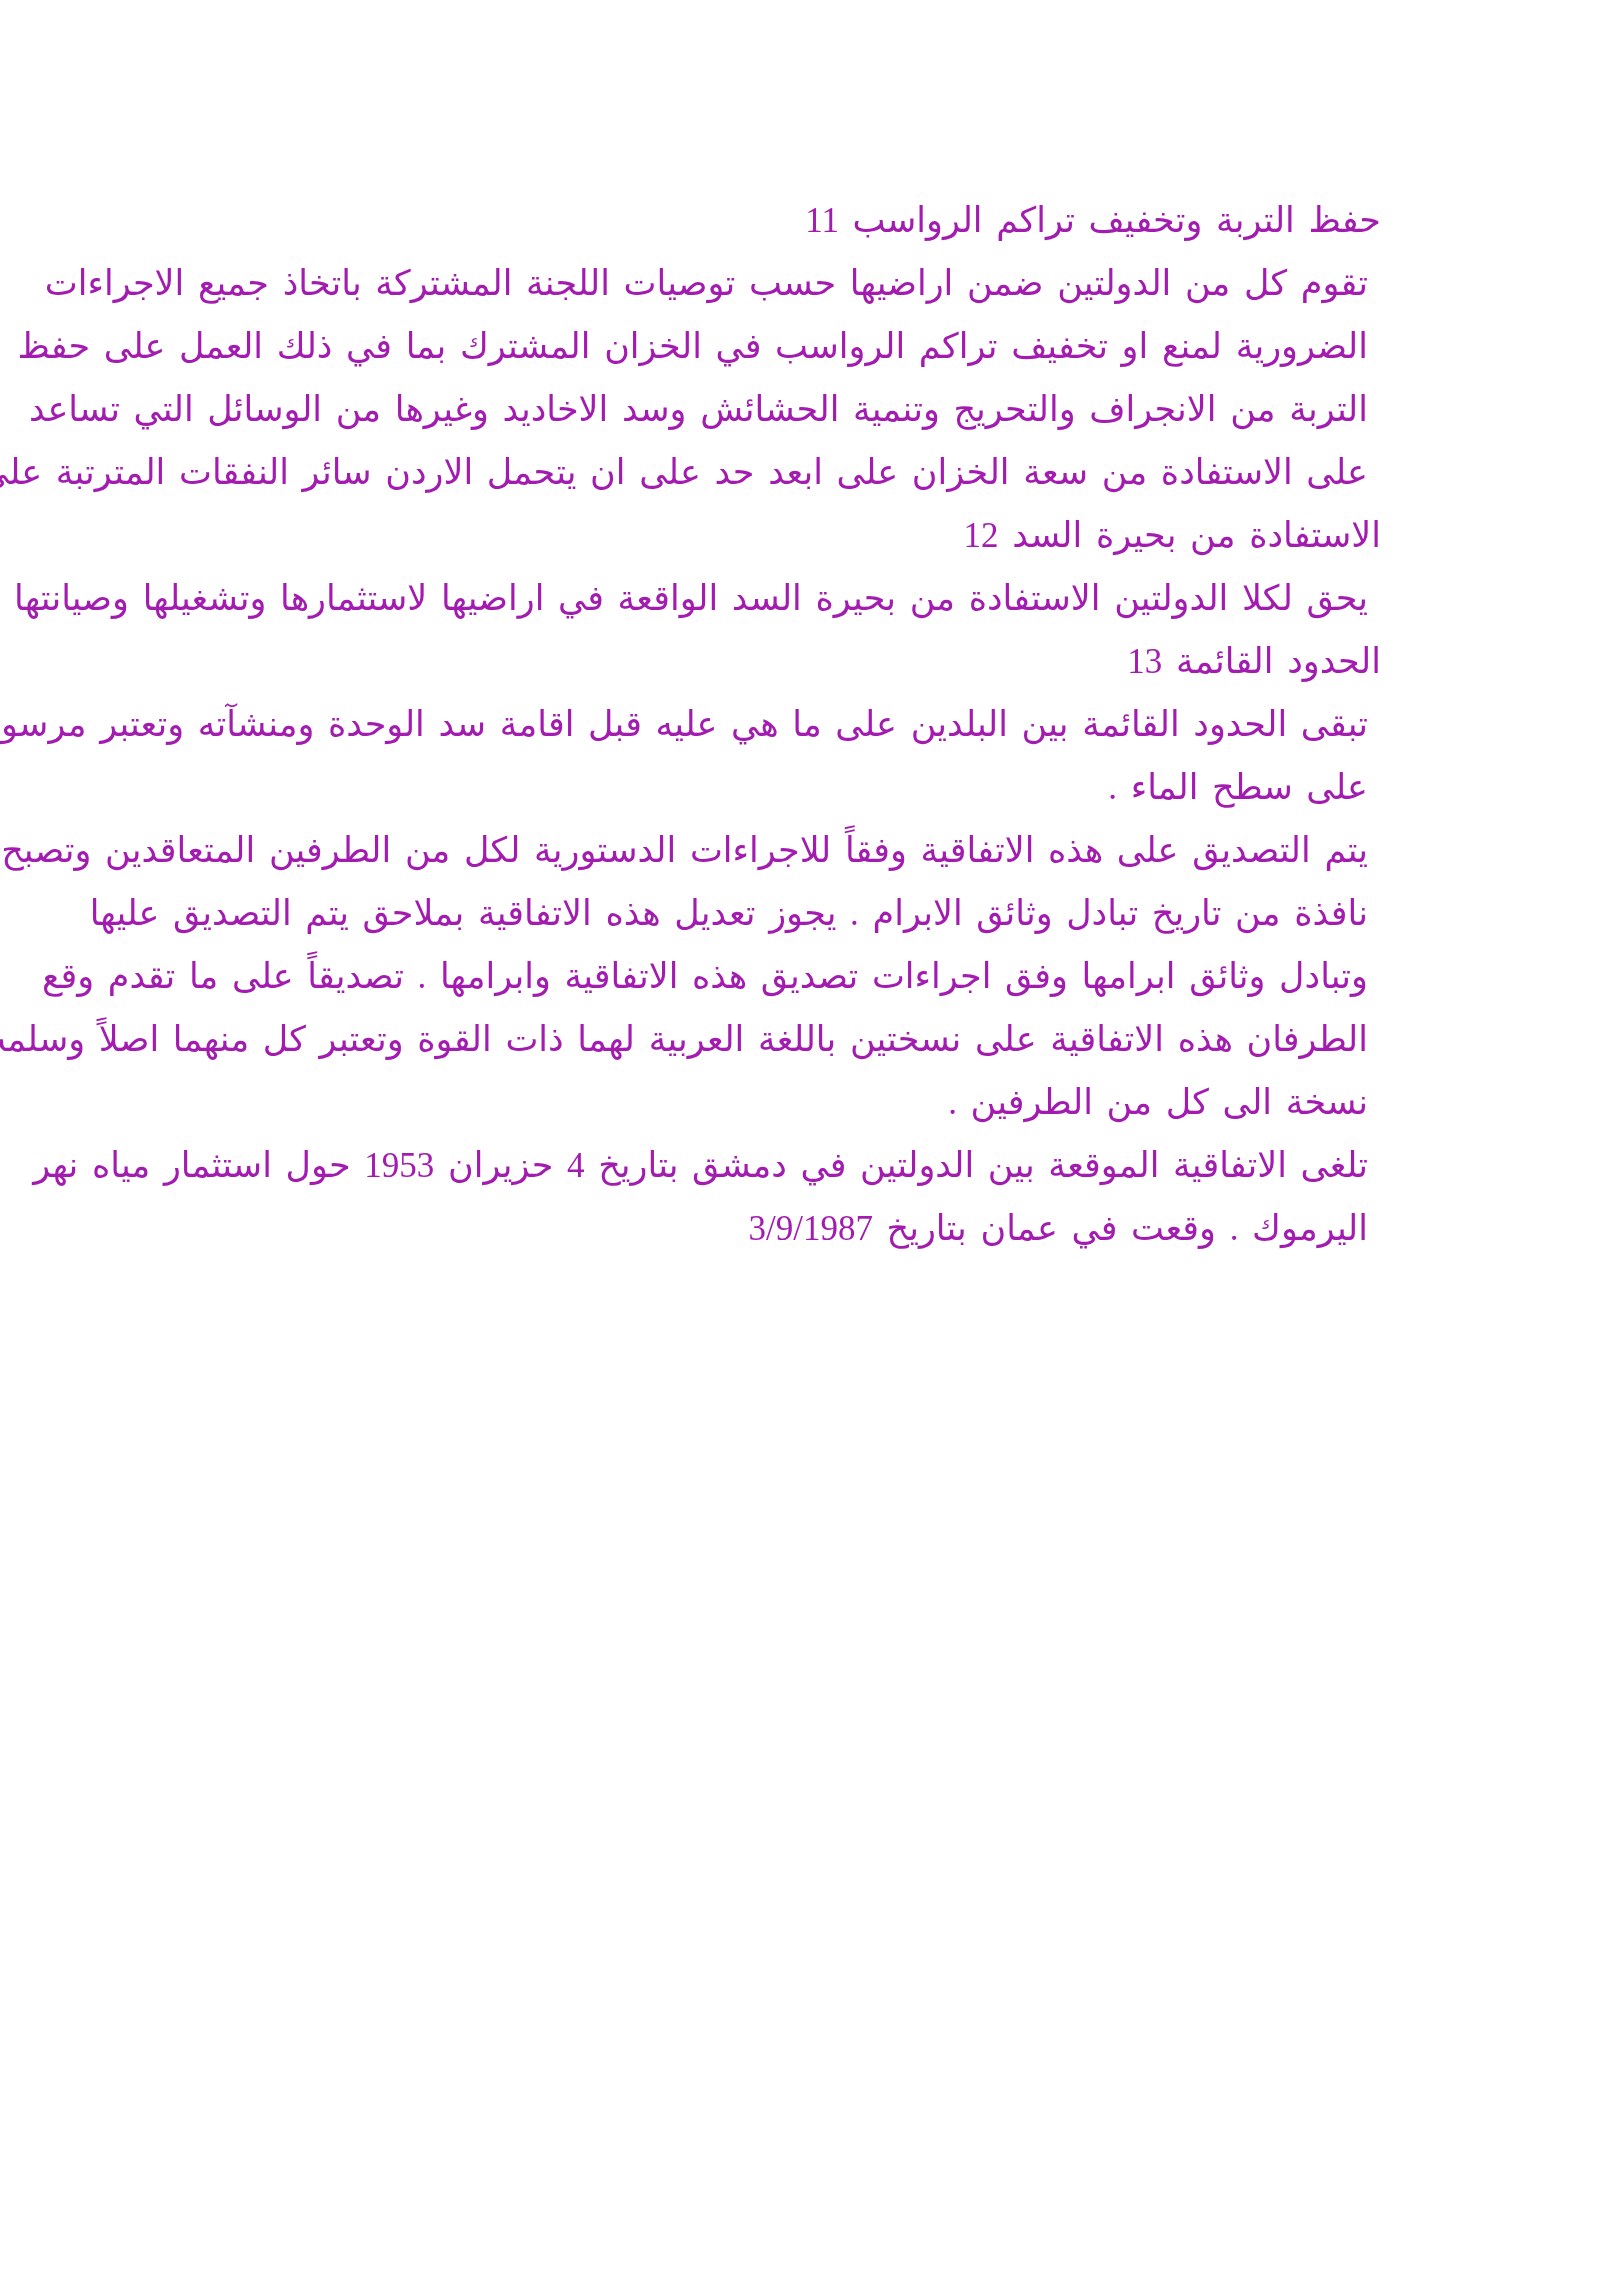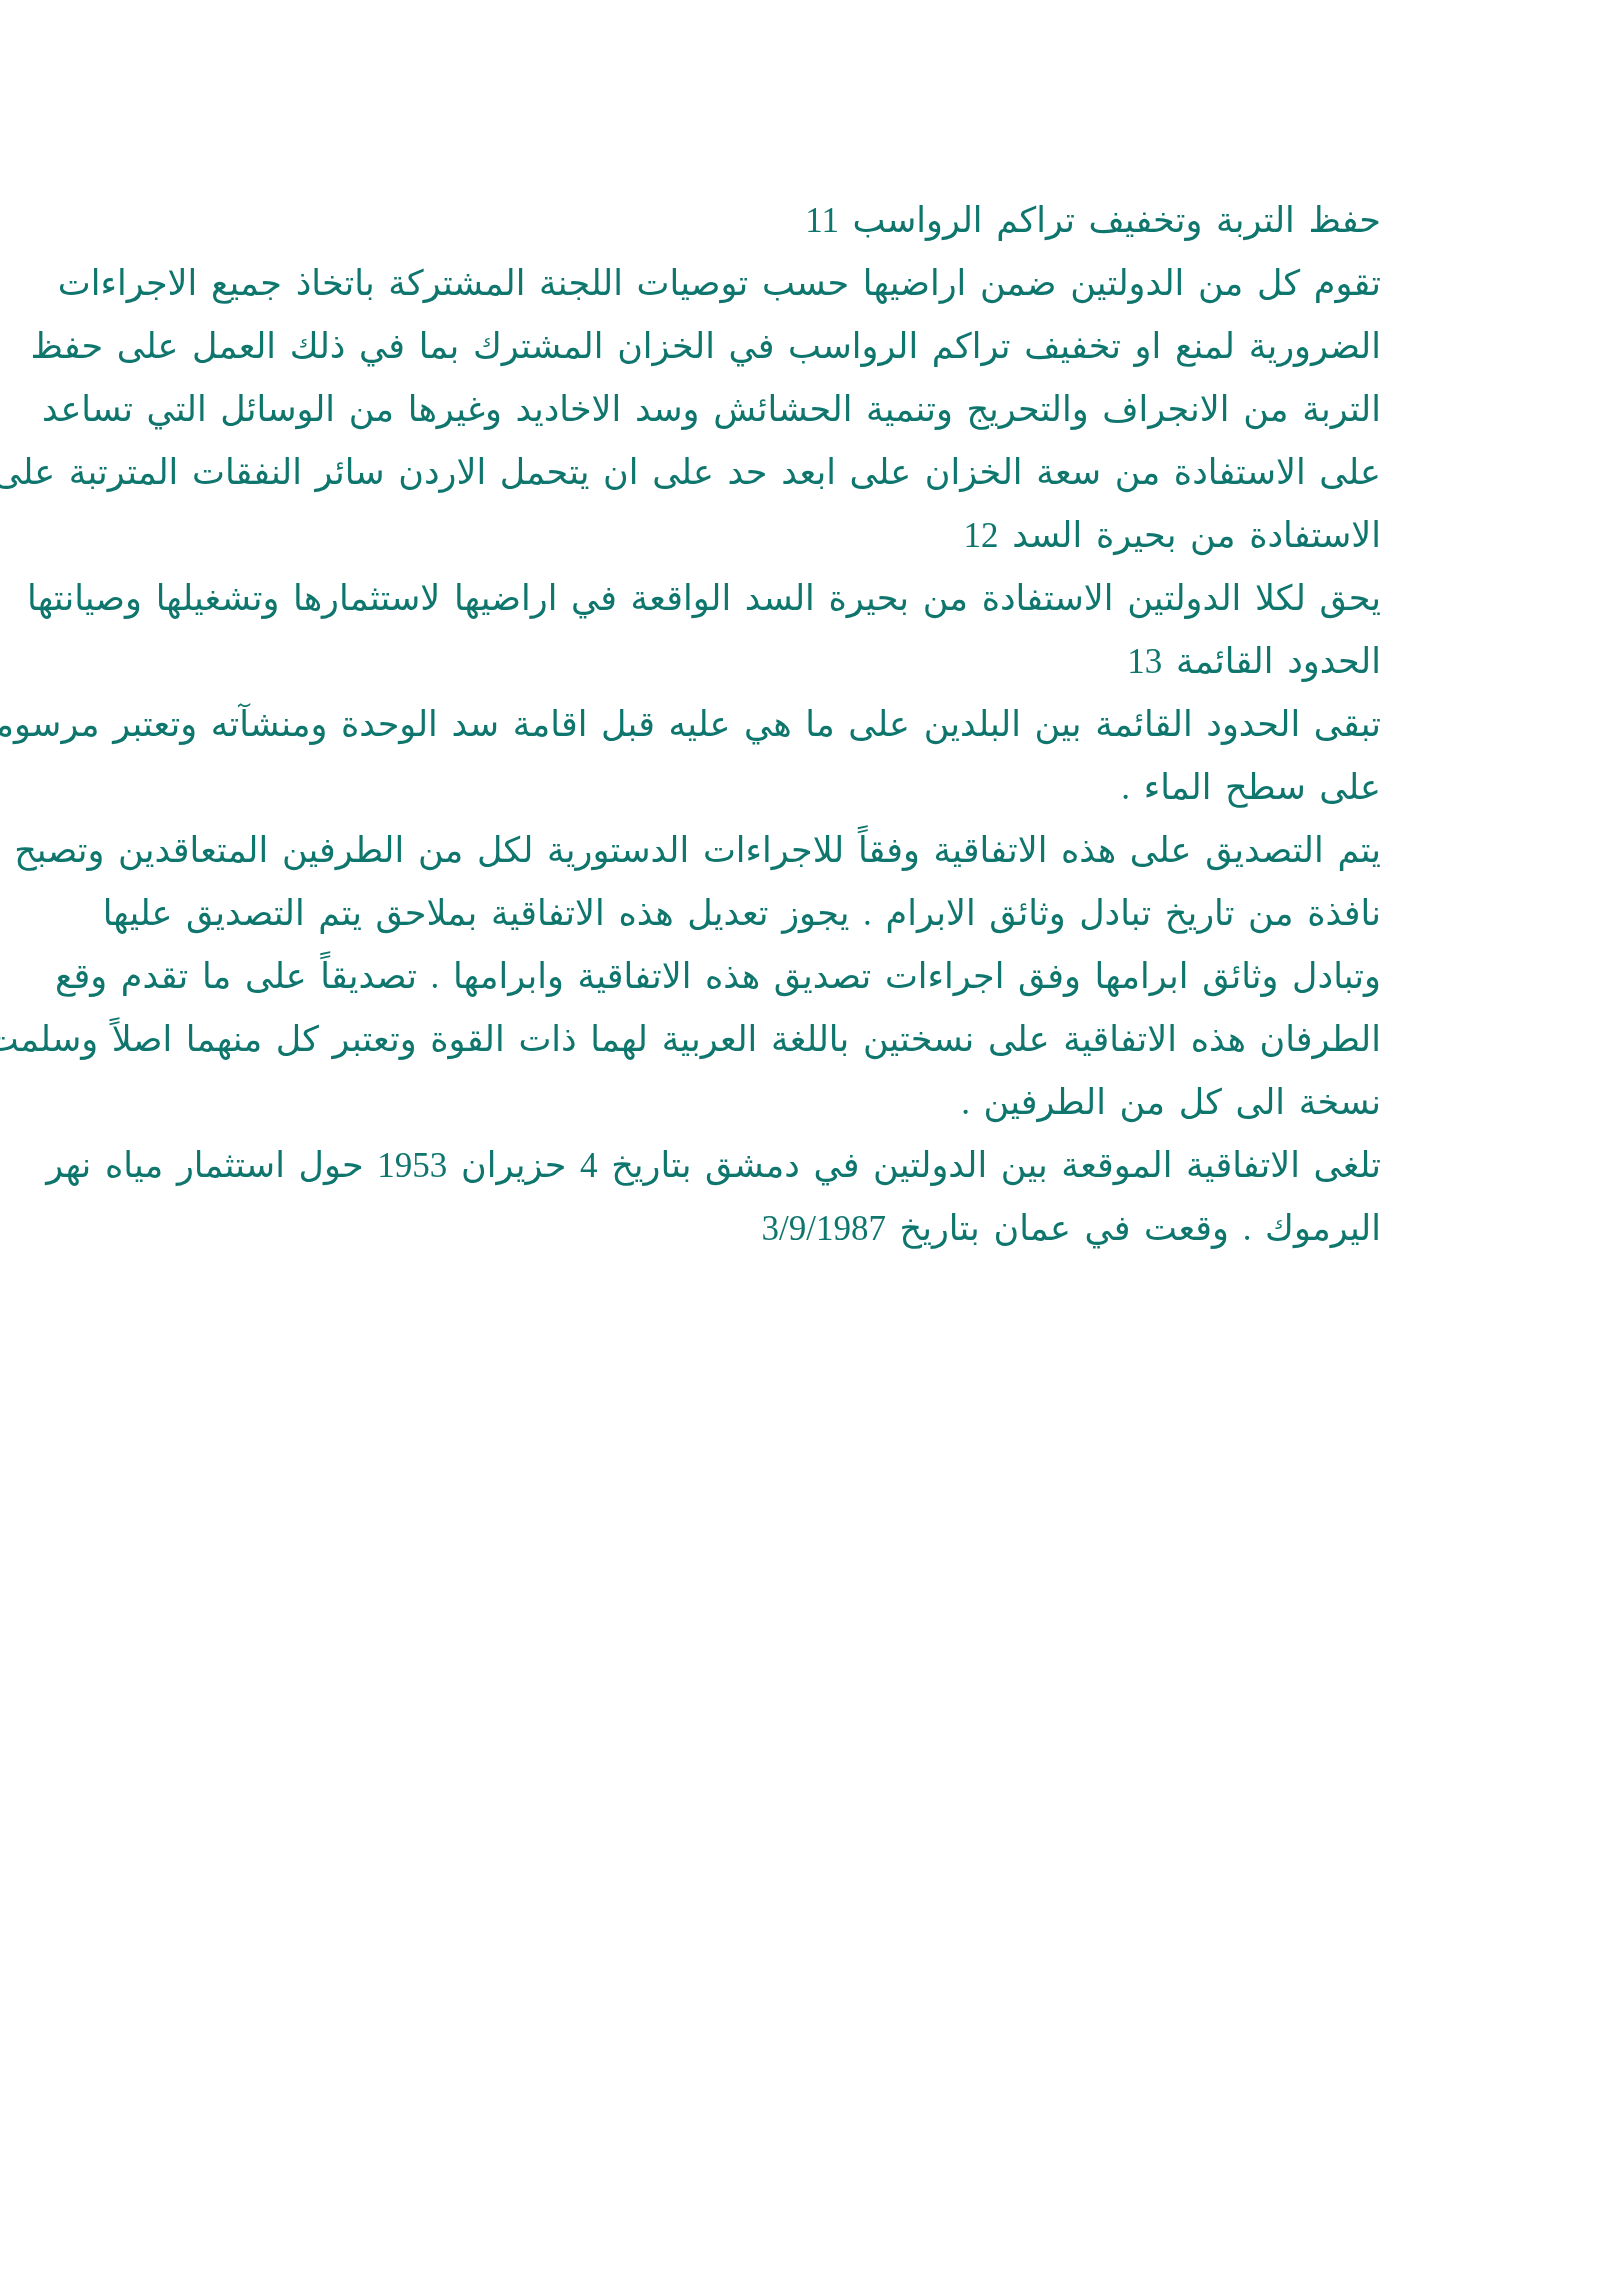--- a/index.html
+++ b/index.html
@@ -23,26 +23,26 @@
     color: #000000;
   }
   .line {
     direction: rtl;
     unicode-bidi: embed;
     text-align: right;
     white-space: nowrap;
     font-size: 35px;
     line-height: 63px;
     word-spacing: 4.9px;
-    color: #0f766e;
+    color: #a21caf;
   }
   .body-line {
     margin-left: 0;
     padding-left: 0;
-    margin-right: 0; 
+    margin-right: 13px; 
   }
   .heading-line {
     margin-right: 0;
   }
 </style>
 </head>
 <body>
 
 <main class="page-text">
   <div class="line heading-line">حفظ التربة وتخفيف تراكم الرواسب 11</div>

